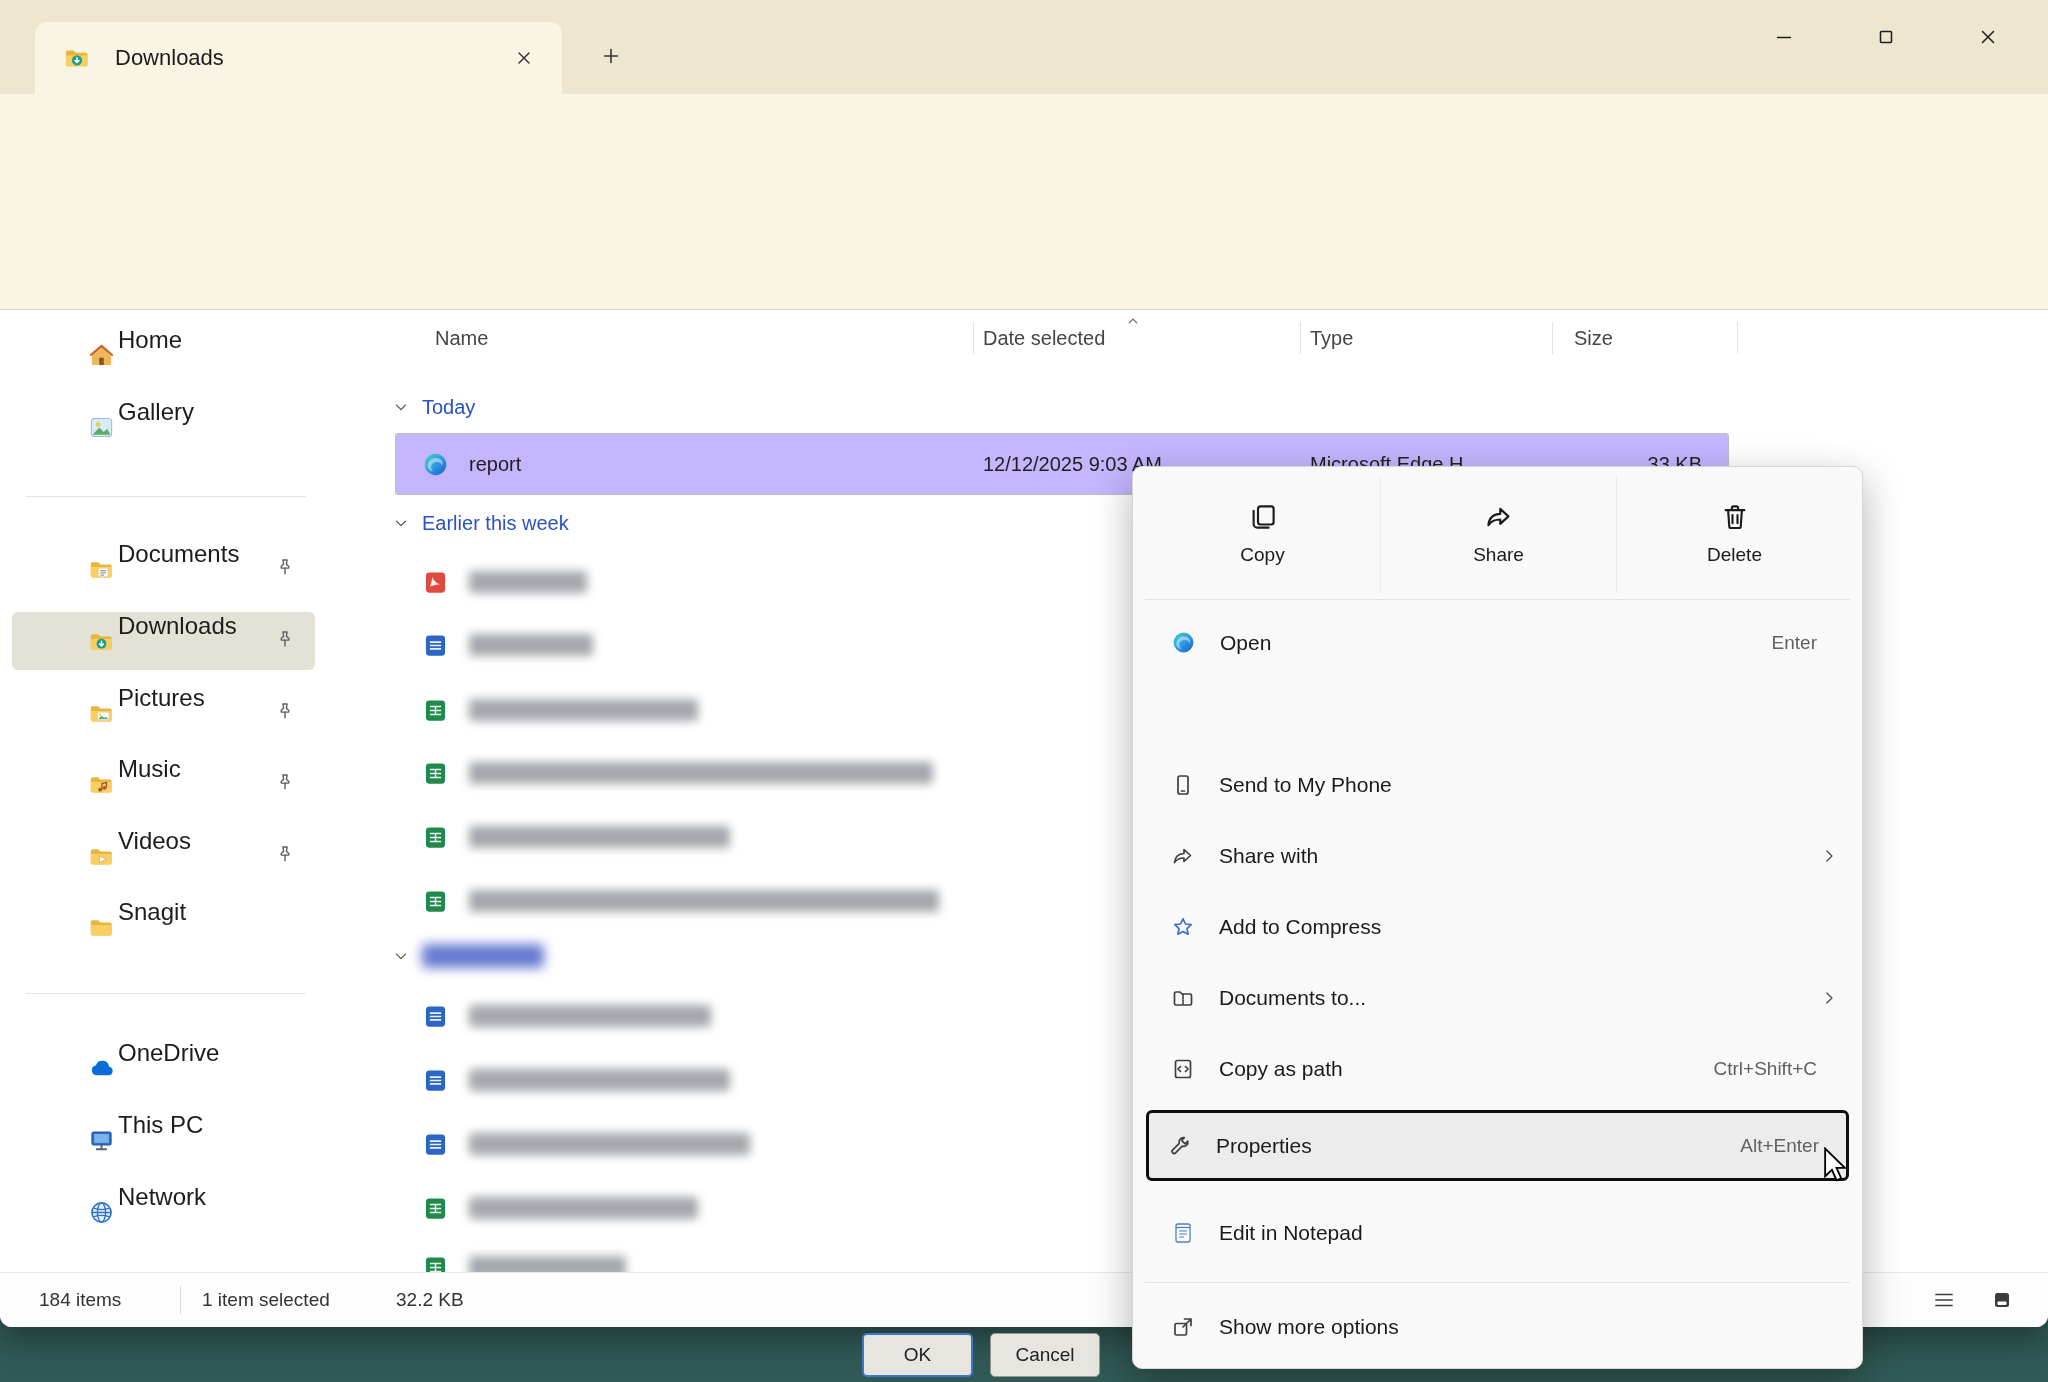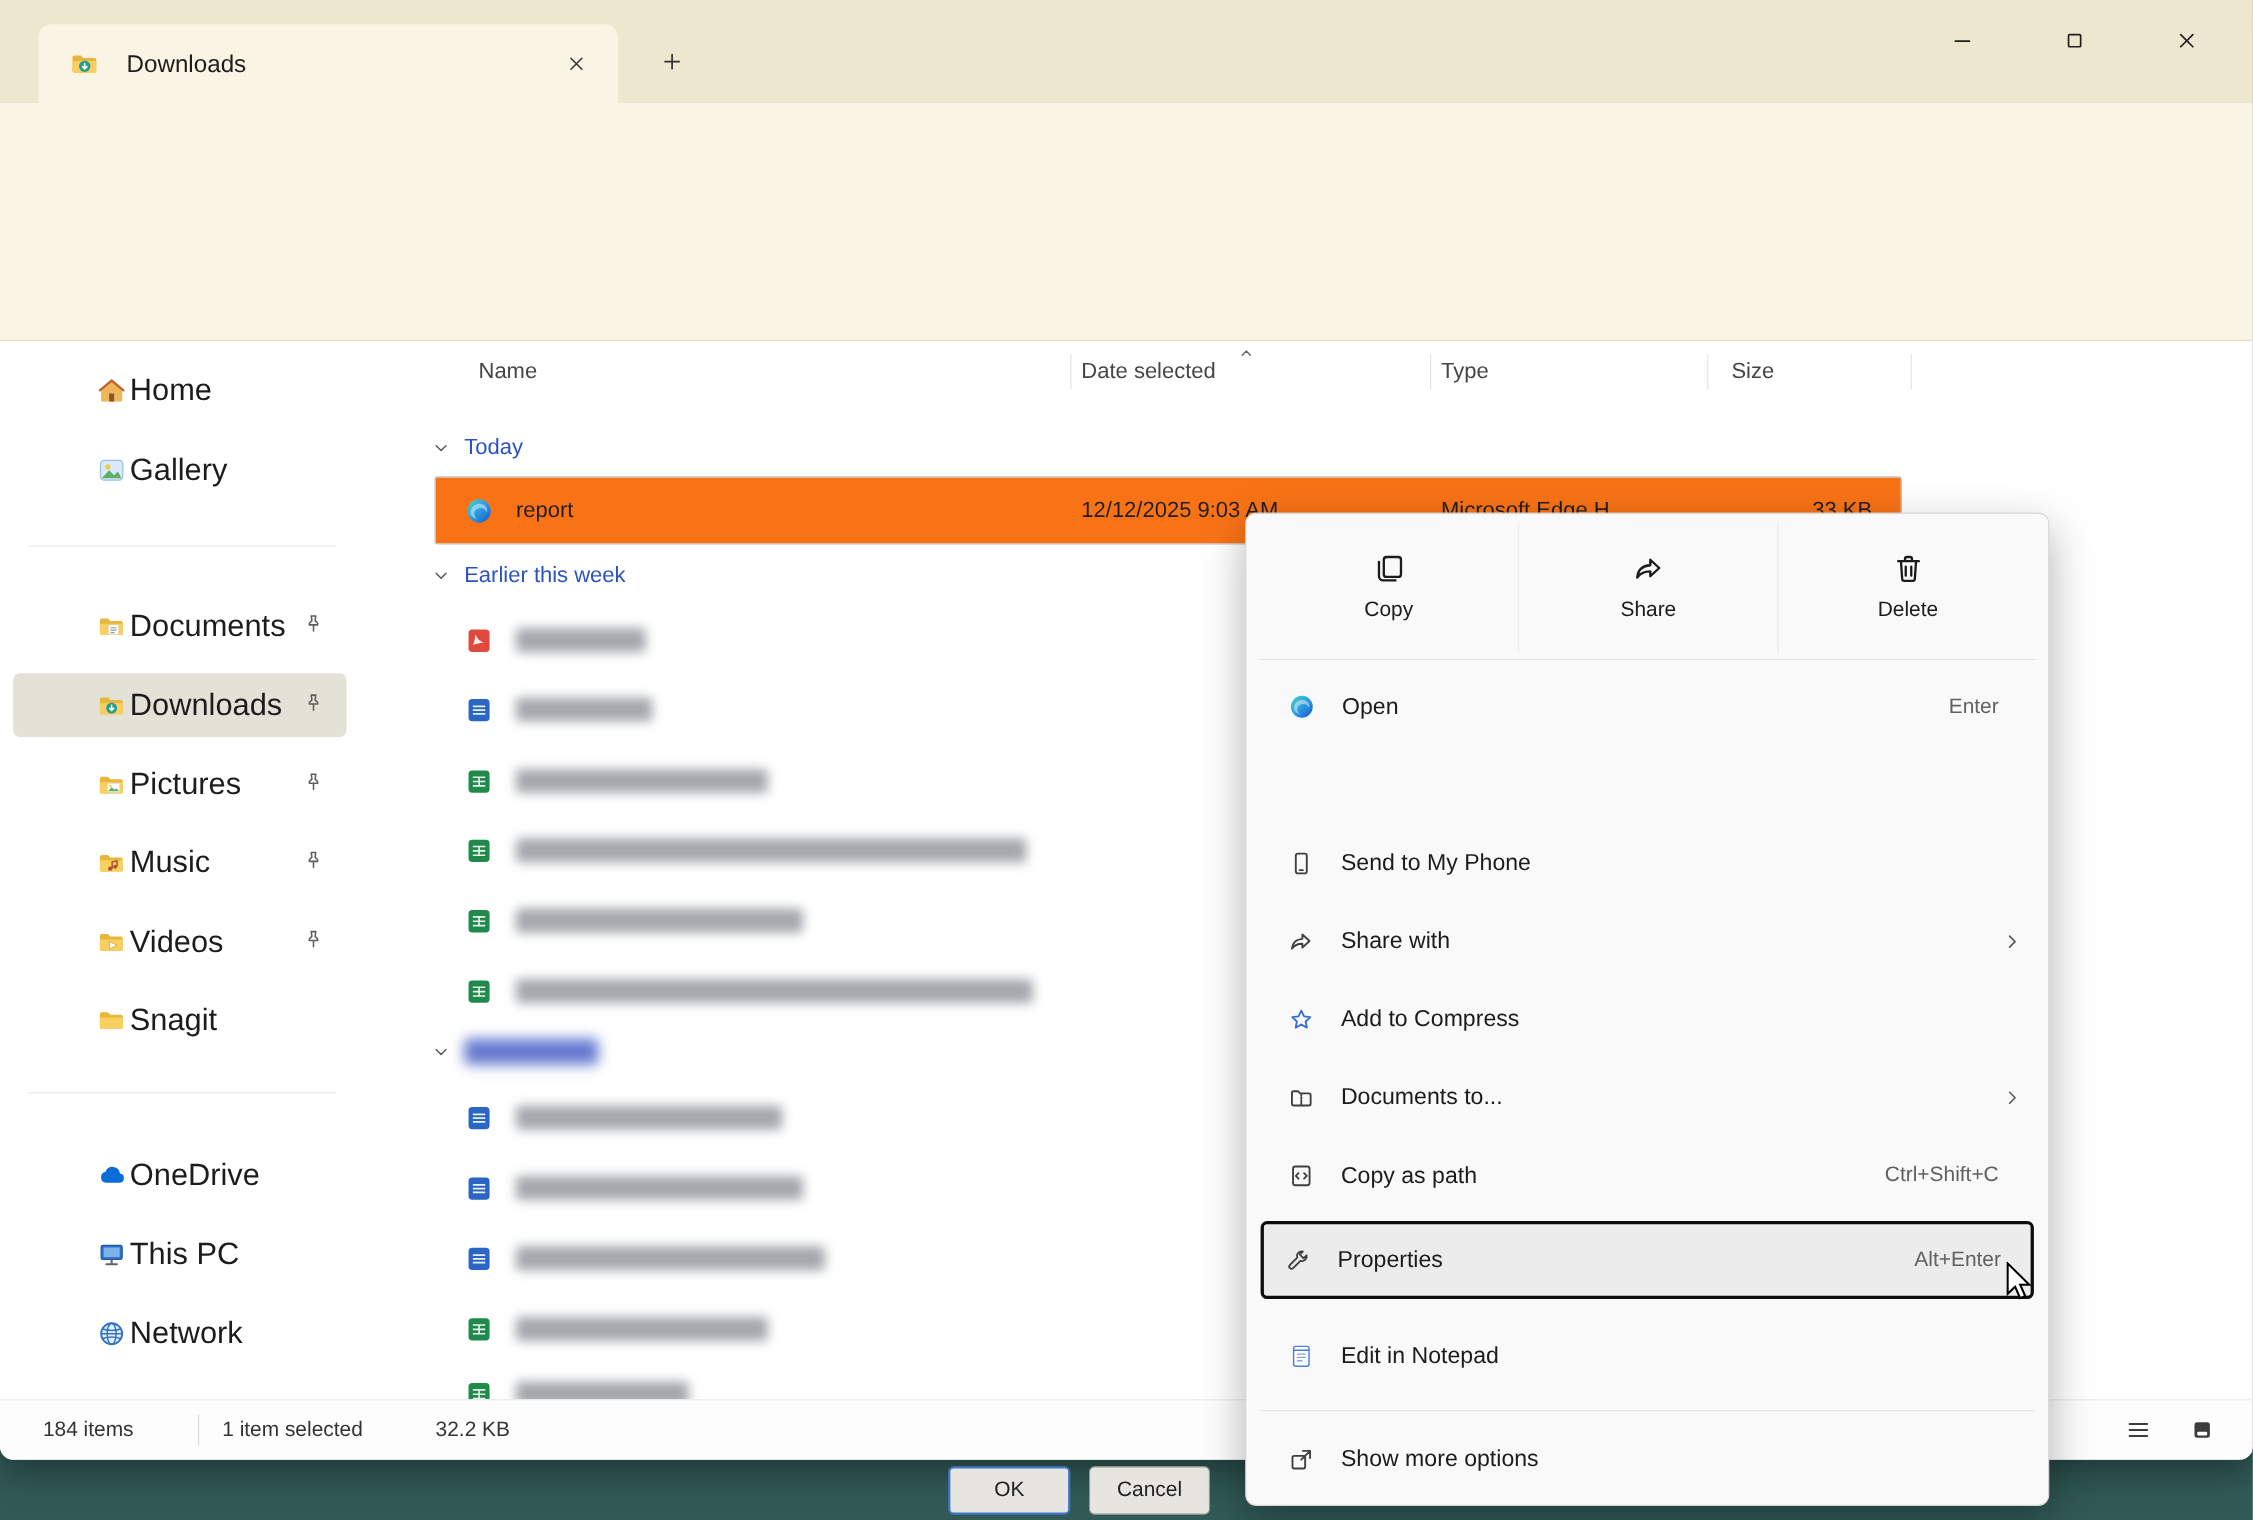--- a/index.html
+++ b/index.html
@@ -33,36 +33,36 @@
            border:1px solid #e5dfc8;border-radius:8px;display:flex;align-items:center;padding-left:28px;box-sizing:border-box;font-size:21px;color:#5e5e5e;}
   .search-icon-wrap{position:absolute;right:22px;top:17px;color:#4a4a4a;}
 
   
   .toolbar{position:absolute;left:0;top:202px;right:0;height:108px;background:#f9f4e3;border-bottom:1px solid #e3ddc6;box-sizing:border-box;}
   .tbtn{position:absolute;top:226px;height:56px;display:flex;align-items:center;justify-content:center;gap:12px;color:#1f1f1f;font-size:21px;border-radius:6px;}
   .tsep{position:absolute;top:239px;width:1px;height:32px;background:#ddd6bf;}
 
   
   .sidebar{position:absolute;left:0;top:310px;width:327px;bottom:54px;background:#ffffff;}
-  .side-item{position:absolute;left:12px;width:303px;height:58px;display:flex;align-items:center;
-             padding-left:76px;box-sizing:border-box;border-radius:6px;font-size:28px;color:#1c1c1c;}
+  .side-item{position:absolute;left:12px;width:303px;height:58px;display:flex;align-items:flex-start;
+             padding-left:76px;box-sizing:border-box;border-radius:6px;font-size:24px;color:#1c1c1c;}
   .side-item .lbl{margin-left:30px;}
   .side-item.sel{background:#e4e1d6;}
   .side-pin{position:absolute;right:20px;top:17px;color:#5f5f5f;}
   .side-div{position:absolute;left:26px;width:280px;height:1px;background:#e7e5df;}
 
   
   .filearea{position:absolute;left:327px;top:310px;right:0;bottom:54px;background:#fff;overflow:hidden;}
   .colhead{position:absolute;top:0;height:56px;line-height:56px;font-size:20px;color:#454545;}
   .colsep{position:absolute;top:12px;width:1px;height:32px;background:#e2e2e2;}
   .sortcaret{position:absolute;left:797px;top:2px;color:#666;}
   .grp{position:absolute;left:65px;height:40px;display:flex;align-items:center;gap:12px;color:#2a52c0;font-size:20px;}
   .frow{position:absolute;left:69px;width:1332px;height:60px;display:grid;
         grid-template-columns:587px 327px 264px 154px;align-items:center;font-size:20px;color:#1f1f1f;}
-  .frow.sel{background:#f97316;outline:1px solid #bdbdbd;border-radius:2px;}
+  .frow.sel{background:#c4b5fd;outline:1px solid #bdbdbd;border-radius:2px;}
   .fname{display:flex;align-items:center;gap:20px;padding-left:26px;}
   .fsize{text-align:right;padding-right:26px;}
   .blur{background:#8d9299;height:22px;border-radius:3px;filter:blur(5px);opacity:.8;}
   .blurdate{background:#8d9299;height:20px;width:140px;border-radius:3px;filter:blur(5px);opacity:.75;}
   .blurblue{background:#4a63c8;height:24px;width:122px;border-radius:4px;filter:blur(6px);opacity:.85;}
 
   
   .statusbar{position:absolute;left:0;right:0;bottom:0;height:54px;background:#fdfdfd;border-top:1px solid #e8e8e8;font-size:19px;color:#333;}
   .stat{position:absolute;top:0;height:54px;line-height:54px;}
   .statsep{position:absolute;left:180px;top:13px;width:1px;height:28px;background:#d9d9d9;}

